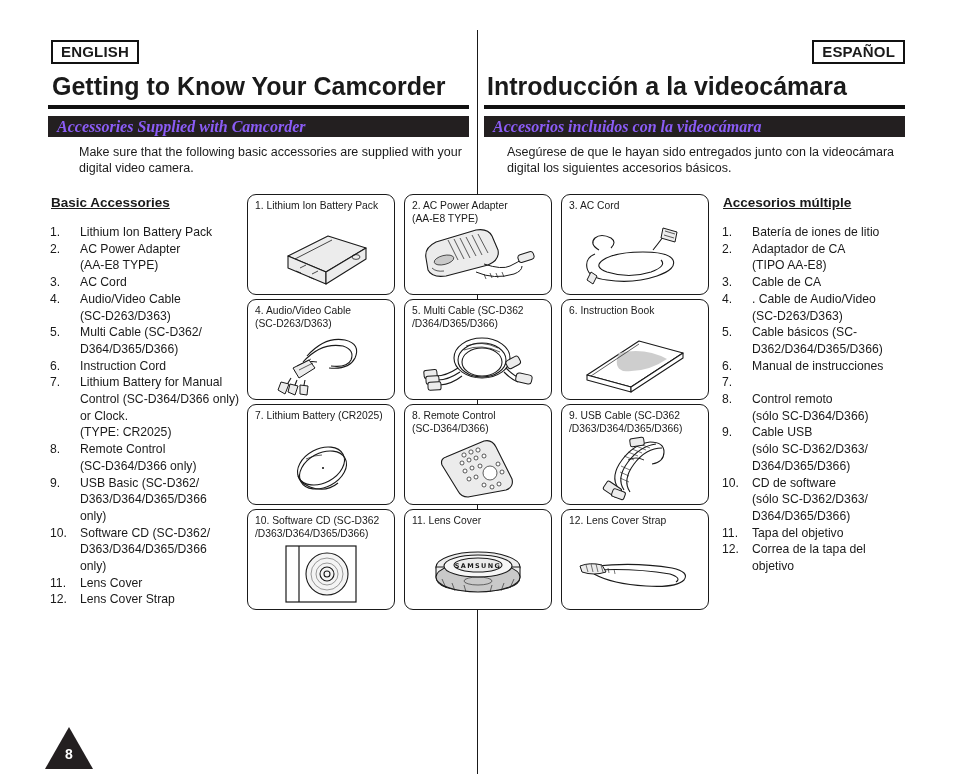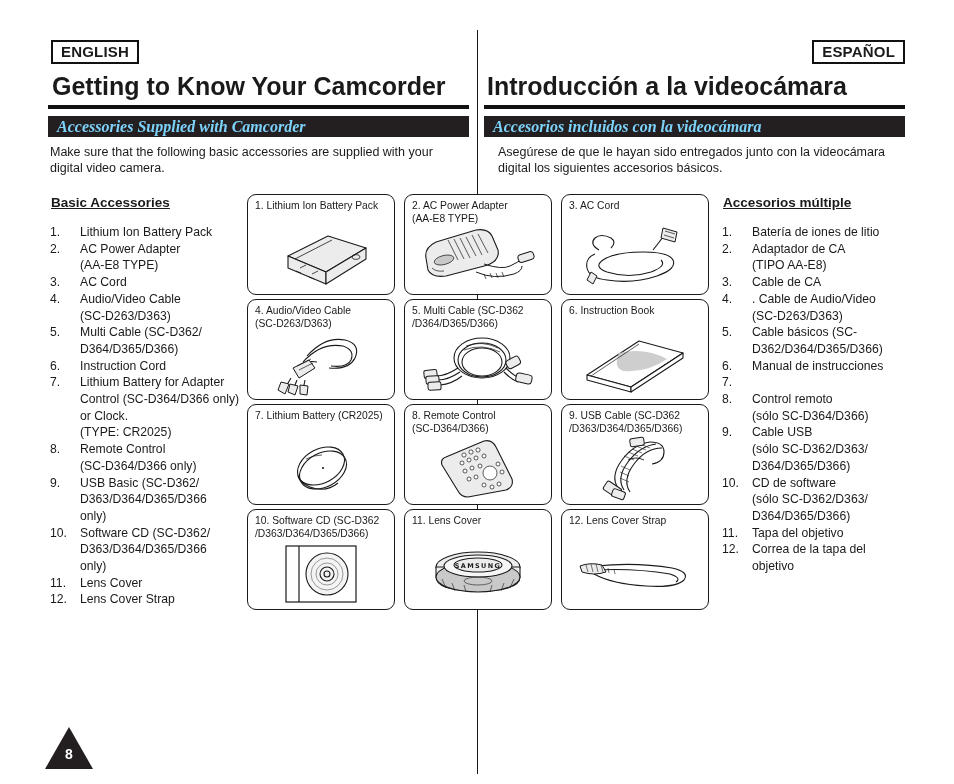--- a/index.html
+++ b/index.html
@@ -60,44 +60,45 @@
   }
   .title-rule.en { left: 48px; width: 421px; }
   .title-rule.es { left: 484px; width: 421px; }
 
   
   .section-bar {
     position: absolute;
     top: 116px;
     height: 21px;
     background: #231f20;
-    color: #7dd3fc;
+    color: #8b5cf6;
     font-family: "Liberation Serif", serif;
     font-style: italic;
     font-weight: bold;
     font-size: 16px;
     line-height: 21px;
     padding-left: 9px;
     box-sizing: border-box;
     overflow: hidden;
     white-space: nowrap;
   }
   .section-bar.en { left: 48px; width: 421px; }
   .section-bar.es { left: 484px; width: 421px; }
 
   
   .intro {
     position: absolute;
     top: 144px;
     font-size: 12.5px;
     line-height: 16px;
     width: 412px;
+    margin-left: 29px;
   }
   .intro.en { left: 50px; }
-  .intro.es { left: 498px; }
+  .intro.es { left: 478px; }
 
   
   .list-heading {
     position: absolute;
     font-size: 13.5px;
     font-weight: bold;
     text-decoration: underline;
     white-space: nowrap;
   }
   .list-heading.en { left: 51px; top: 195px; }
@@ -241,21 +242,21 @@
       <div class="num">5.</div>
       <div class="txt">Multi Cable (SC-D362/
 D364/D365/D366)</div>
     </div>
     <div class="row">
       <div class="num">6.</div>
       <div class="txt">Instruction Cord</div>
     </div>
     <div class="row">
       <div class="num">7.</div>
-      <div class="txt">Lithium Battery for Adapter Control (SC-D364/D366 only) or Clock.
+      <div class="txt">Lithium Battery for Manual Control (SC-D364/D366 only) or Clock.
 (TYPE: CR2025)</div>
     </div>
     <div class="row">
       <div class="num">8.</div>
       <div class="txt">Remote Control
 (SC-D364/D366 only)</div>
     </div>
     <div class="row">
       <div class="num">9.</div>
       <div class="txt">USB Basic (SC-D362/

